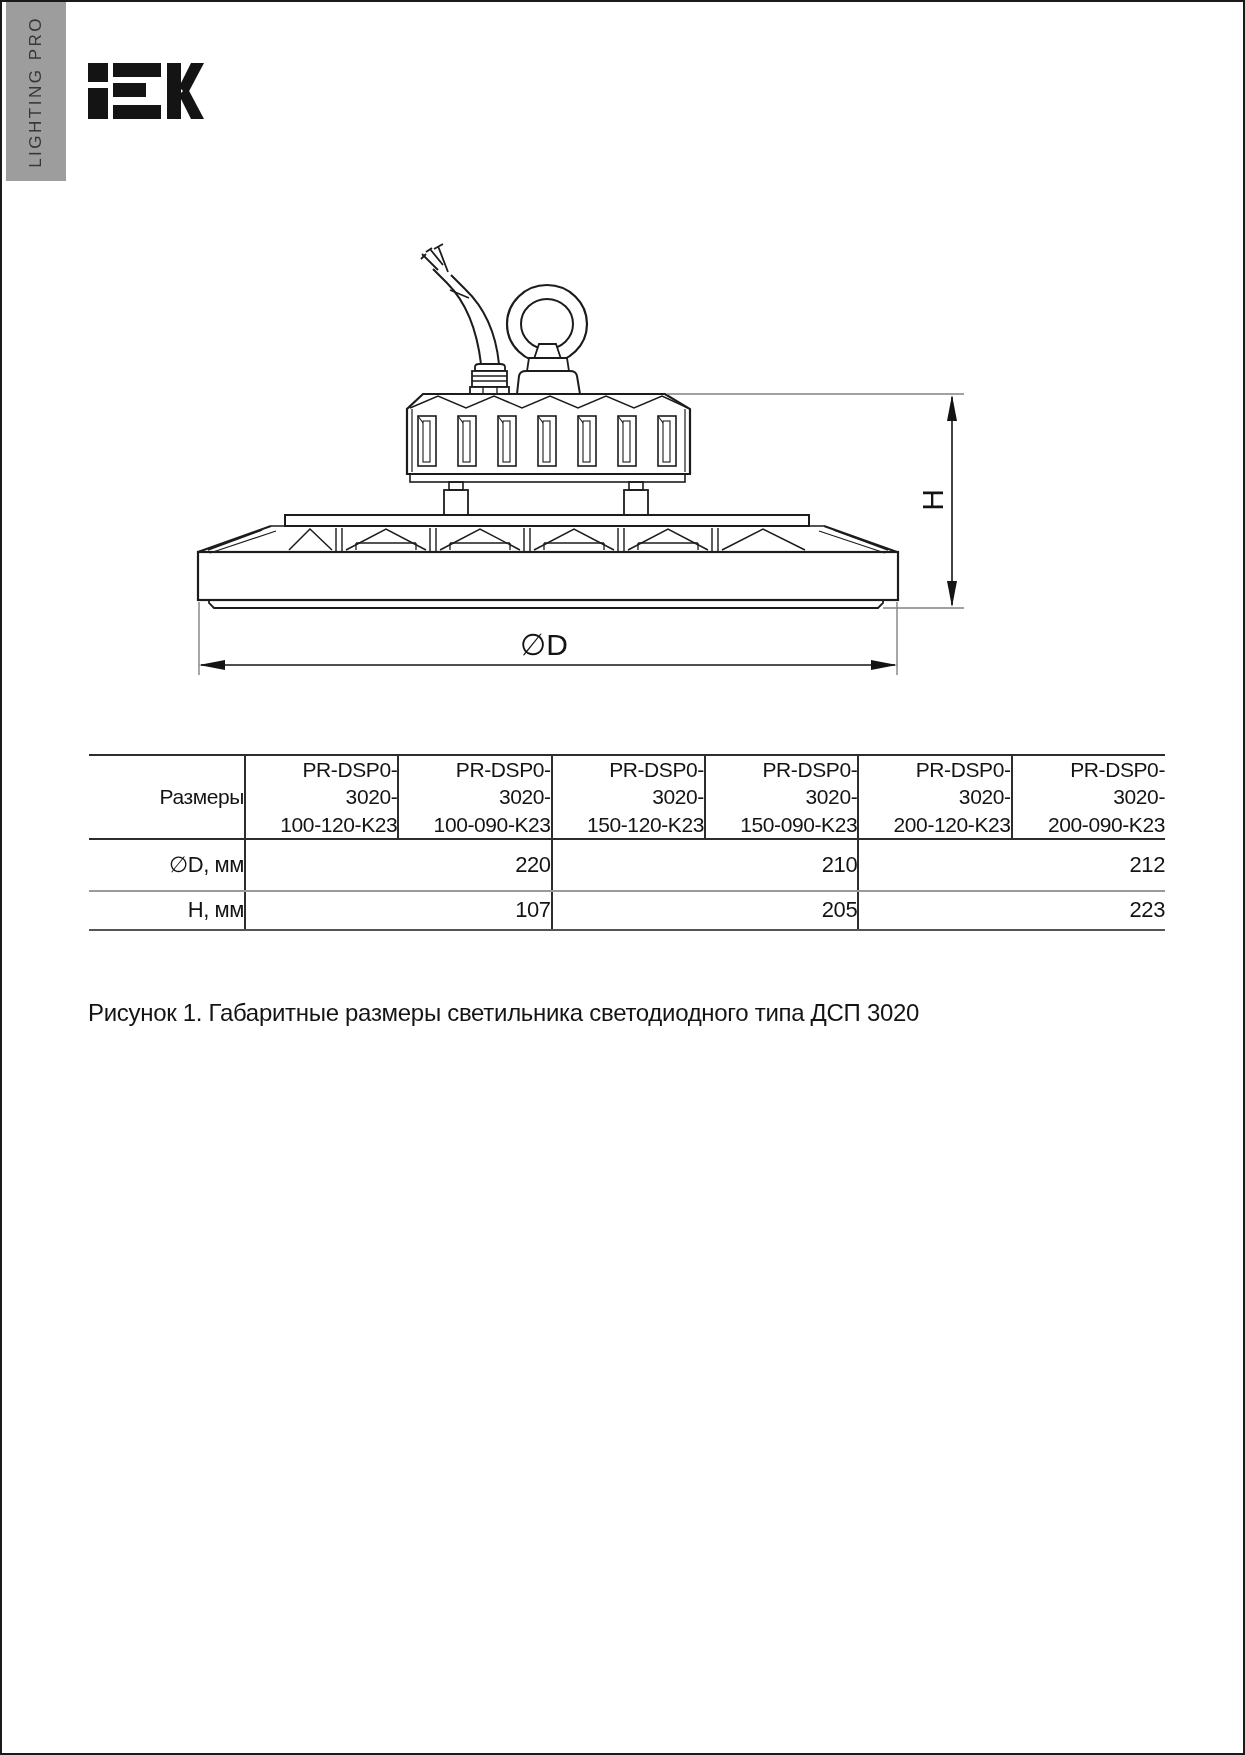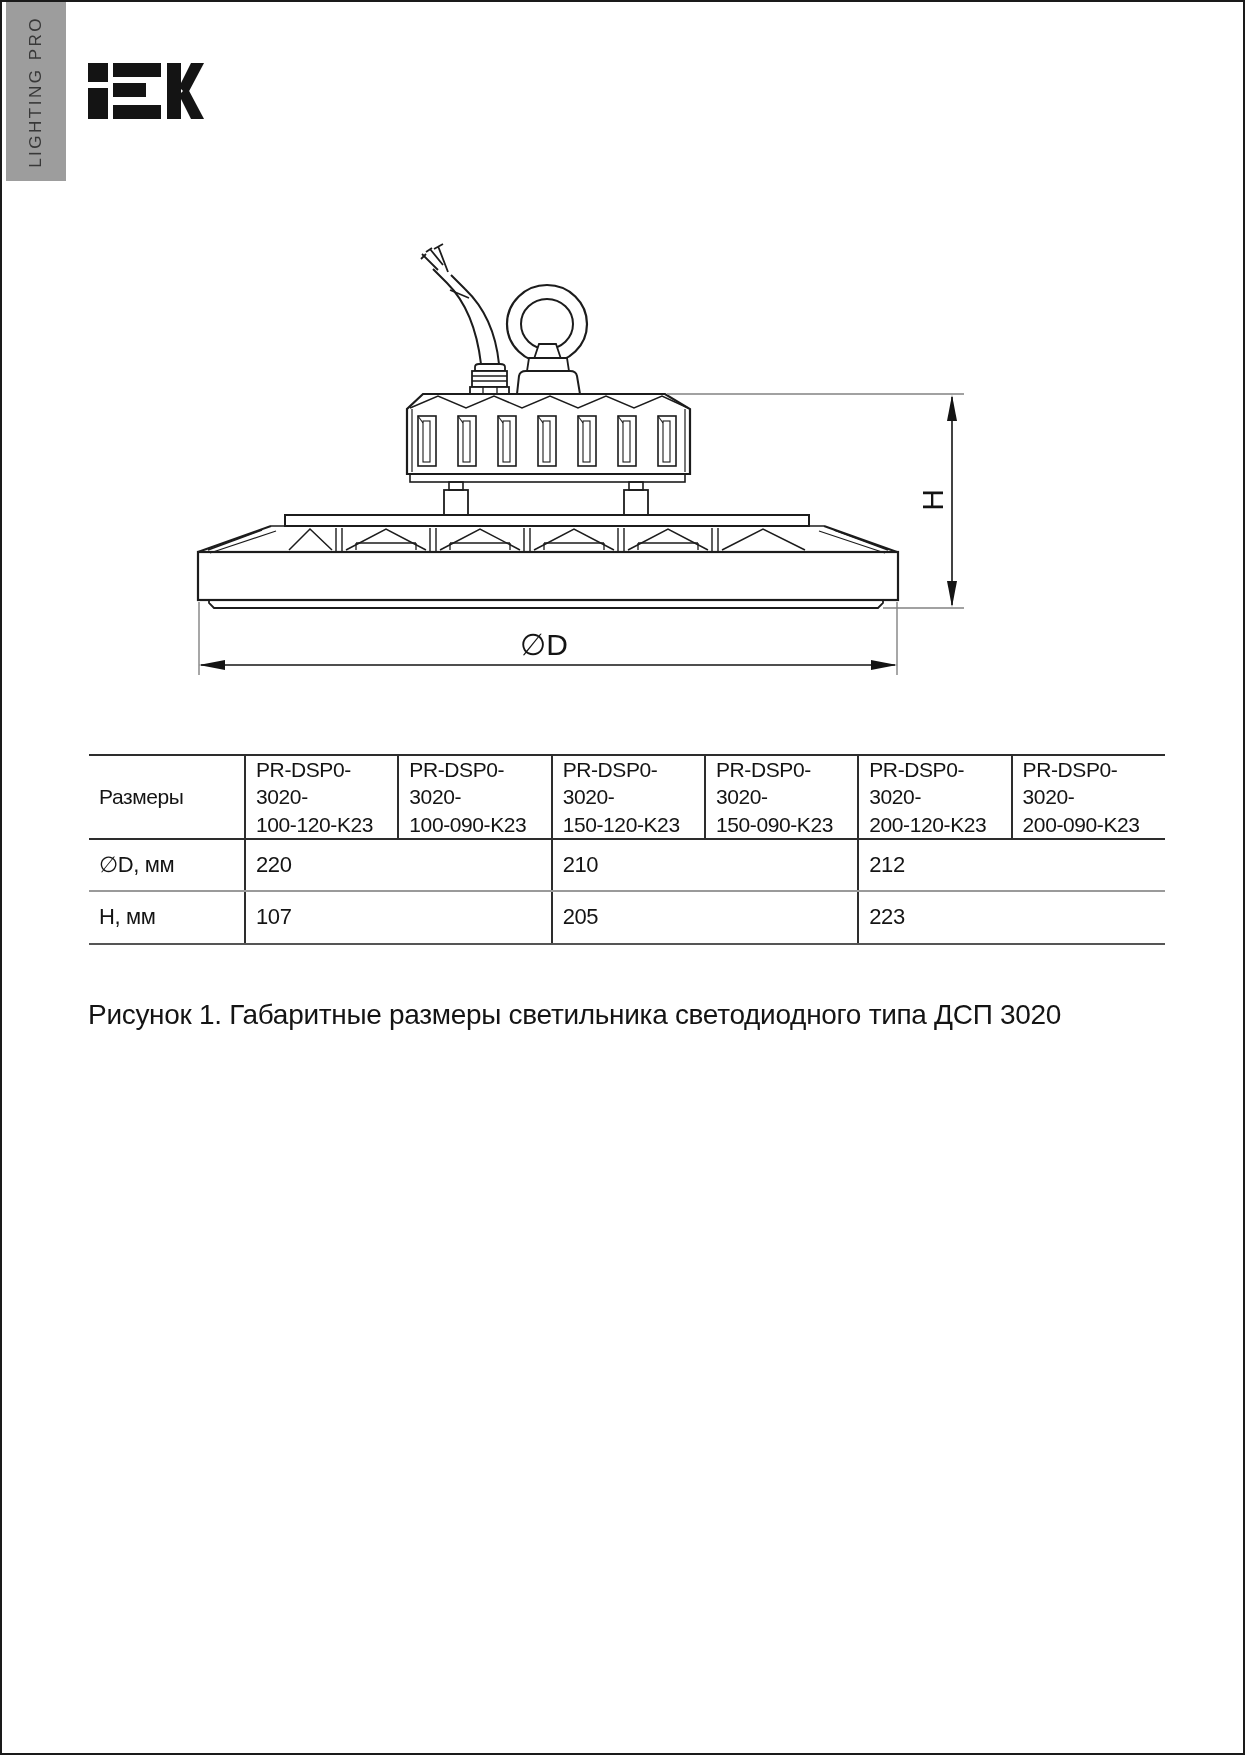--- a/index.html
+++ b/index.html
@@ -32,38 +32,38 @@
   .logo{position:absolute;left:86px;top:61px;}
   
   .drawing{position:absolute;left:0;top:0;}
   
   .dims-table{
     position:absolute;left:87px;top:752px;width:1076px;
     border-collapse:collapse;table-layout:fixed;
     font-size:21px;letter-spacing:-0.4px;color:#141414;
   }
   .dims-table th,.dims-table td{
-    font-weight:normal;text-align:left;vertical-align:middle;
+    font-weight:normal;text-align:right;vertical-align:middle;
     padding:0 0 0 10px;overflow:hidden;
   }
   .dims-table thead tr{height:64px;}
   .dims-table thead th{border-top:2px solid #2d2d2d;border-bottom:2px solid #2d2d2d;}
   .dims-table thead th + th{border-left:2px solid #2d2d2d;}
   .dims-table thead .two-line{white-space:pre-line;line-height:1.3;display:block;}
   .dims-table tbody tr.r1{height:52px;}
-  .dims-table tbody tr.r2{height:53px;}
+  .dims-table tbody tr.r2{height:39px;}
   .dims-table tbody tr.r1 td{border-bottom:2px solid #9a9a9a;}
   .dims-table tbody tr.r2 td{border-bottom:2px solid #555555;}
   .dims-table tbody td.lbl{border-right:2px solid #2d2d2d;}
   .dims-table tbody td.vsep{border-left:2px solid #2d2d2d;}
   .dims-table tbody td{font-size:22px;}
   
   .caption{
     position:absolute;left:86px;top:997px;width:1000px;
-    font-size:28px;letter-spacing:-0.3px;color:#141414;
+    font-size:24px;letter-spacing:-0.3px;color:#141414;
   }
   svg .ln{stroke:#1c1c1c;fill:none;}
   svg .thin{stroke:#1c1c1c;fill:none;}
   svg .white{fill:#ffffff;stroke:#1c1c1c;}
   svg .ext{stroke:#828282;fill:none;}
   svg .dim{stroke:#141414;fill:none;}
   svg .arr{fill:#141414;stroke:none;}
   svg text{font-family:"Liberation Sans", sans-serif;fill:#141414;}
 </style>
 </head>

